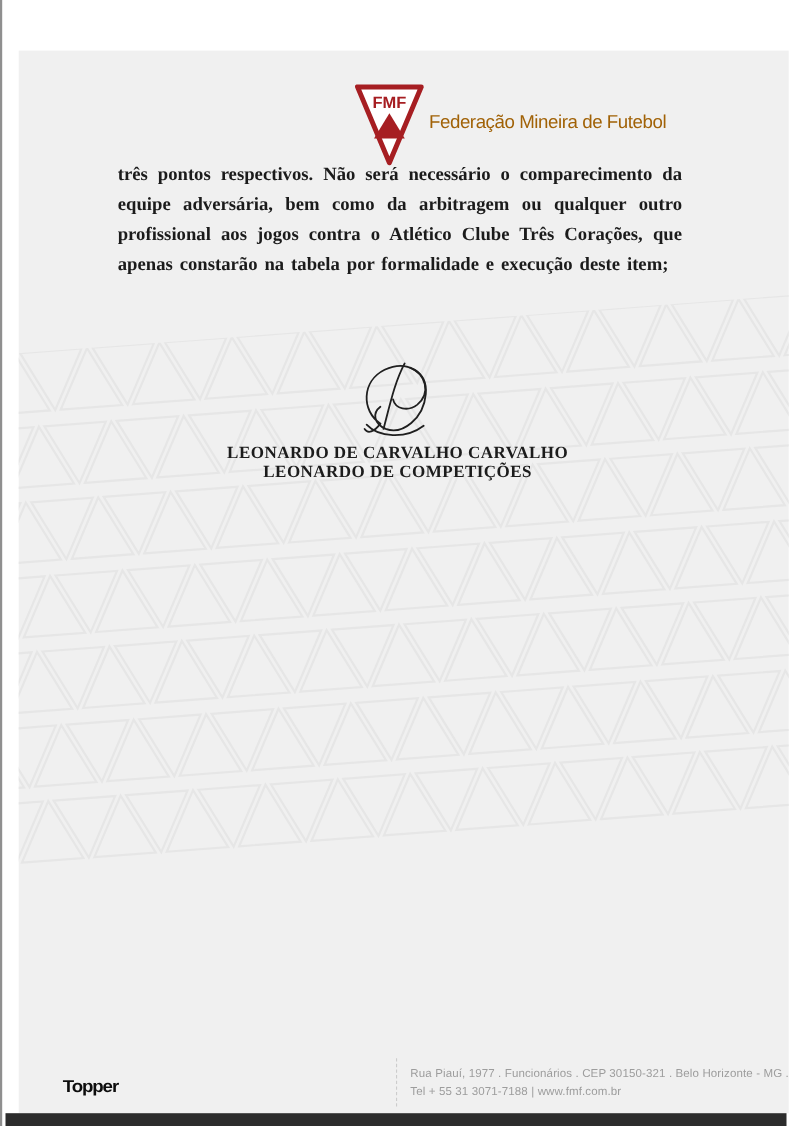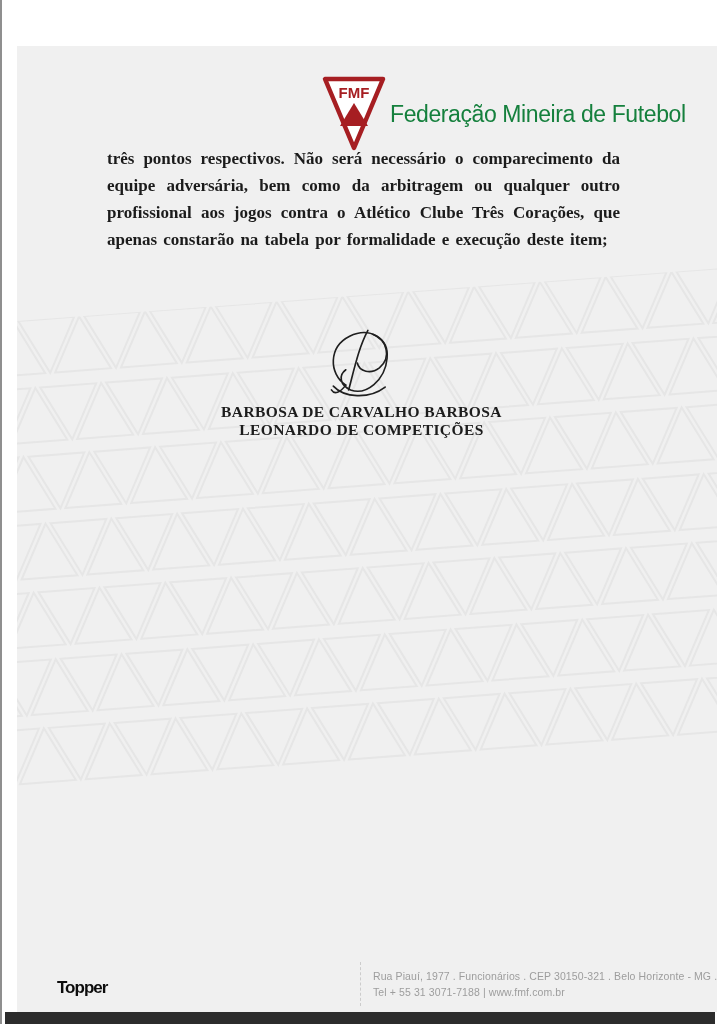--- a/index.html
+++ b/index.html
@@ -13,21 +13,21 @@
     background:#f0f0f0;overflow:hidden;
   }
   .watermark{
     position:absolute;left:-60px;top:248px;width:860px;height:500px;
     transform:rotate(-4.3deg);pointer-events:none;
   }
   .header{position:absolute;left:0;top:0;width:689px;height:120px;}
   .logo{position:absolute;left:305px;top:30px;width:64px;height:76px;}
   .brand{
     position:absolute;left:373px;top:55px;
-    font-size:23px;color:#15803d;letter-spacing:-0.4px;white-space:nowrap;
+    font-size:17px;color:#a16207;letter-spacing:-0.4px;white-space:nowrap;
   }
   .doc-body{
     position:absolute;left:90px;top:99px;width:513px;
     font-family:Liberation Serif, serif;font-weight:700;
     font-size:17px;line-height:27px;color:#1b1b1b;
     text-align:justify;word-spacing:2px;
   }
   .doc-body p{margin:0;}
   .doc-body p.indented{text-indent:48px;}
   .signature{position:absolute;left:300px;top:278px;width:96px;height:80px;}
@@ -266,21 +266,21 @@
 
   <svg class="signature" viewBox="0 0 100 80" xmlns="http://www.w3.org/2000/svg" fill="none" stroke="#1f1f1f" stroke-width="1.7" stroke-linecap="round">
     <path d="M30,62 C12,50 12,22 34,11 C55,1 75,13 73,34 C71,57 51,73 35,67 C24,62 22,52 30,46"></path>
     <path d="M53,5 C44,22 40,40 33,67"></path>
     <path d="M58,9 C73,15 78,33 65,44 C56,51 44,48 42,39"></path>
     <path d="M17,63 C28,75 54,77 71,64"></path>
     <path d="M30,62 C24,70 18,72 15,67"></path>
   </svg>
 
   <div class="signer">
-    <div>BARBOSA DE CARVALHO BARBOSA</div>
+    <div>LEONARDO DE CARVALHO CARVALHO</div>
     <div>LEONARDO DE COMPETIÇÕES</div>
   </div>
 
   <div class="footer-sponsor">Topper</div>
   <div class="footer-divider"></div>
   <div class="footer-address">
     <div>Rua Piauí, 1977 . Funcionários . CEP 30150-321 . Belo Horizonte - MG . Brasil</div>
     <div>Tel + 55 31 3071-7188 | www.fmf.com.br</div>
   </div>
 

